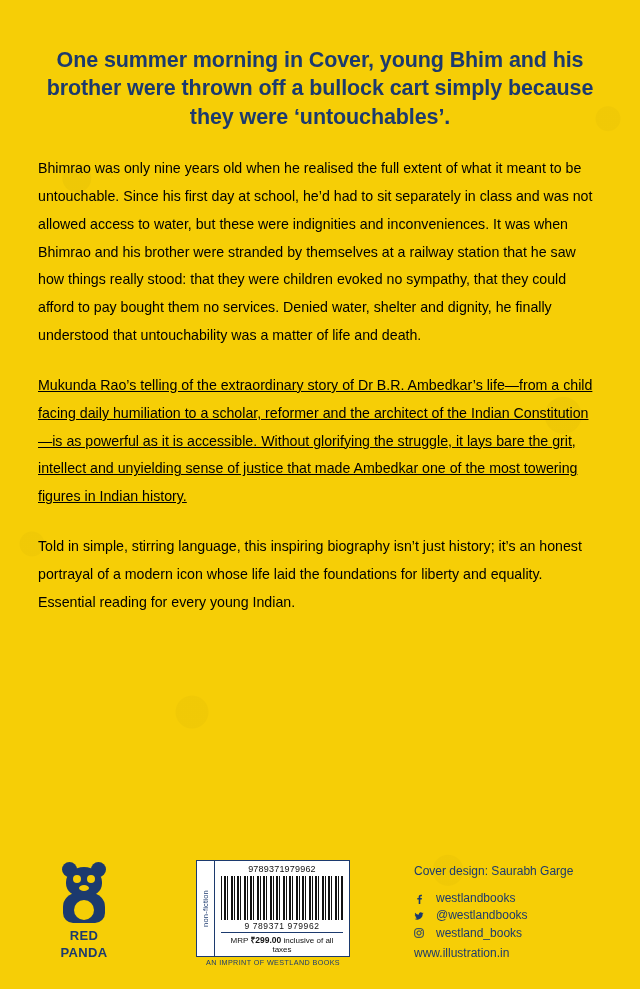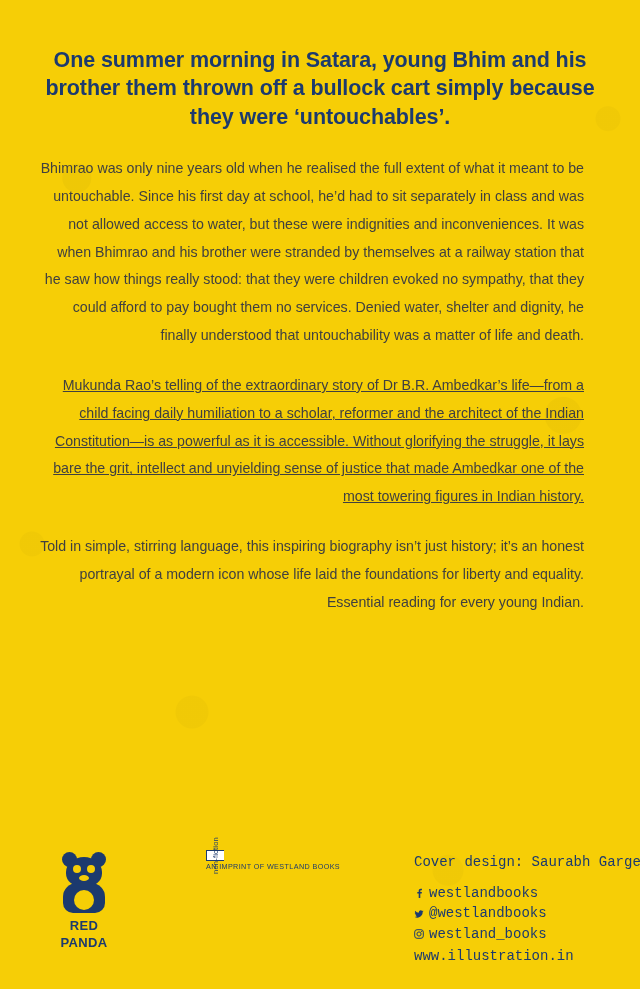--- a/index.html
+++ b/index.html
@@ -44,25 +44,25 @@
     color: #1c3a6e;
     font-size: 21.5px;
     line-height: 1.32;
     font-weight: bold;
     text-align: center;
     letter-spacing: -0.1px;
     margin: 46px 8px 0 8px;
   }
 
   .blurb {
-    color: #404040;
+    color: #000000;
     font-size: 14.2px;
     line-height: 1.96;
-    text-align: right;
-    margin: 24px 20px 0 2px;
+    text-align: left;
+    margin: 24px 2px 0 2px;
   }
   .blurb.p2 { margin-top: 22px; text-decoration: underline; }
   .blurb.p3 { margin-top: 22px; }
 
   
   .footer {
     position: absolute;
     left: 0;
     right: 0;
     bottom: 22px;
@@ -207,54 +207,53 @@
     font-size: 7.2px;
     color: #1c3a6e;
     letter-spacing: 0.4px;
     text-align: center;
     margin-top: 1px;
   }
 
   
   .credits {
     color: #1c3a6e;
-    font-size: 14px;
+    font-size: 12px;
     line-height: 1.5;
     padding-top: 4px;
     width: 190px;
-    font-family: Liberation Mono, monospace;
   }
   .credits .line { white-space: nowrap; }
   .social {
     margin-top: 10px;
   }
   .social-row {
     display: flex;
     align-items: center;
-    gap: 5px;
+    gap: 12px;
     line-height: 1.45;
   }
   .sicon {
     width: 10px; height: 10px;
     flex: 0 0 10px;
     display: inline-flex;
     align-items: center;
     justify-content: center;
     color: #1c3a6e;
   }
   .sicon svg { display: block; }
   .website { margin-top: 2px; }
 </style>
 </head>
 <body>
 
 <div class="cover">
 
   <div class="content">
-    <div class="headline">One summer morning in Satara, young Bhim and his brother them thrown off a bullock cart simply because they were ‘untouchables’.</div>
+    <div class="headline">One summer morning in Cover, young Bhim and his brother were thrown off a bullock cart simply because they were ‘untouchables’.</div>
     <div class="blurb p1">Bhimrao was only nine years old when he realised the full extent of what it meant to be untouchable. Since his first day at school, he’d had to sit separately in class and was not allowed access to water, but these were indignities and inconveniences. It was when Bhimrao and his brother were stranded by themselves at a railway station that he saw how things really stood: that they were children evoked no sympathy, that they could afford to pay bought them no services. Denied water, shelter and dignity, he finally understood that untouchability was a matter of life and death.</div>
     <div class="blurb p2">Mukunda Rao’s telling of the extraordinary story of Dr B.R. Ambedkar’s life—from a child facing daily humiliation to a scholar, reformer and the architect of the Indian Constitution—is as powerful as it is accessible. Without glorifying the struggle, it lays bare the grit, intellect and unyielding sense of justice that made Ambedkar one of the most towering figures in Indian history.</div>
     <div class="blurb p3">Told in simple, stirring language, this inspiring biography isn’t just history; it’s an honest portrayal of a modern icon whose life laid the foundations for liberty and equality. Essential reading for every young Indian.</div>
   </div>
 
   <div class="footer">
 
     <div class="pub-logo">
       <div class="panda">
         <div class="ear-l"></div>
@@ -268,20 +267,30 @@
       </div>
       <div class="pub-name">RED</div>
       <div class="pub-name">PANDA</div>
     </div>
 
     <div>
       <div class="barcode-block">
         <div class="nonfiction-tab">
           <span>non-fiction</span>
         </div>
+        <div class="barcode-box">
+          <div class="isbn-top">9789371979962</div>
+          <div class="bars"></div>
+          <div class="isbn-digits">9  789371  979962</div>
+          <div class="mrp">
+            <span>MRP</span>
+            <b>₹299.00</b>
+            <span>inclusive of all taxes</span>
+          </div>
+        </div>
       </div>
       <div class="imprint">AN IMPRINT OF WESTLAND BOOKS</div>
     </div>
 
     <div class="credits">
       <div class="line">Cover design: Saurabh Garge</div>
 
       <div class="social">
         <div class="social-row">
           <span class="sicon">

